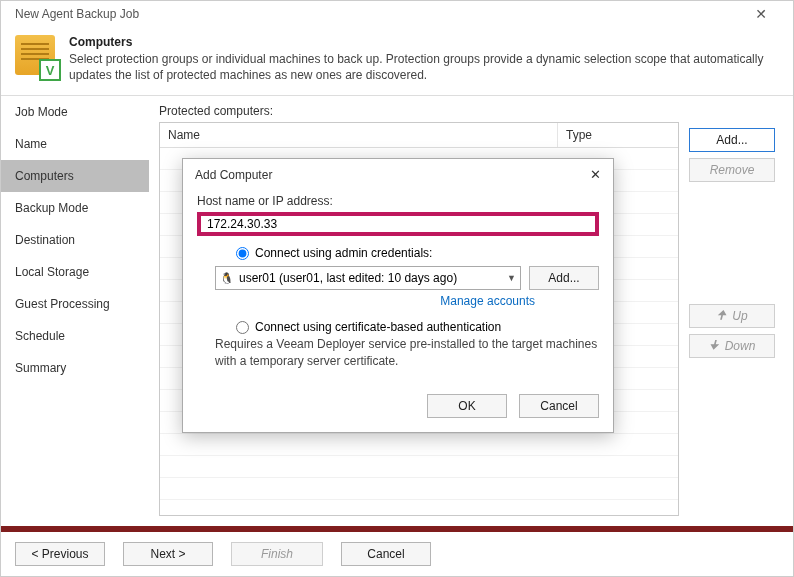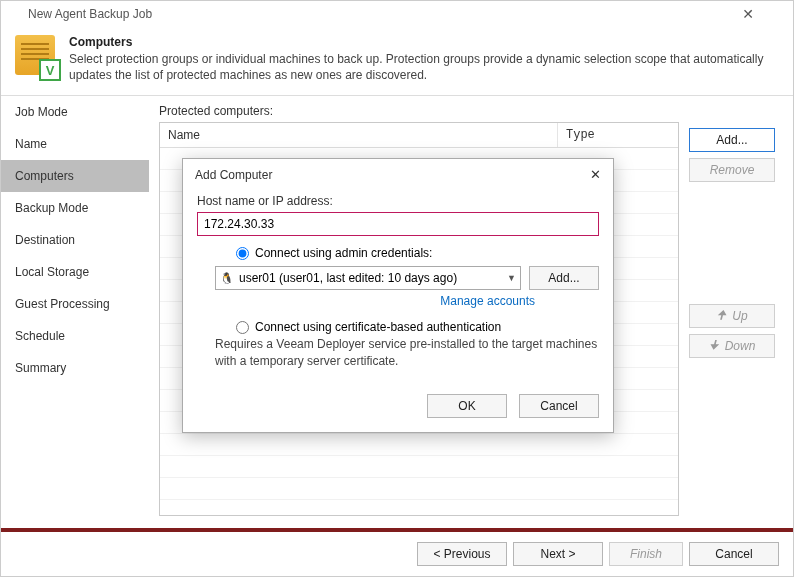--- a/index.html
+++ b/index.html
@@ -1,18 +1,18 @@
 <!DOCTYPE html>
 <html><head>
 <meta charset="utf-8">
 <style>
   * { box-sizing: border-box; font-family: "Segoe UI", Tahoma, sans-serif; font-size: 12px; }
   body { margin: 0; background: #fff; }
   .window { width: 794px; height: 577px; border: 1px solid #ccc; position: relative; background: #fff; display: flex; flex-direction: column; }
-  .titlebar { display: flex; align-items: center; justify-content: space-between; padding: 6px 27px; color: #666; }
+  .titlebar { display: flex; align-items: center; justify-content: space-between; padding: 6px 14px; color: #666; }
   .title { color: #555; }
   .close-btn { width: 36px; text-align: center; color: #555; font-size: 14px; line-height: 1; cursor: pointer; }
   .header { display: flex; padding: 8px 14px 12px 14px; gap: 10px; }
   .header-icon { width: 44px; height: 44px; position: relative; }
   .page-icon { width: 40px; height: 40px; background: linear-gradient(#f3c04a,#e7a527); border-radius: 3px; position: relative; }
   .page-icon::before { content:""; position:absolute; top:8px; left:6px; right:6px; height:2px; background:#b27c15; box-shadow:0 5px 0 #b27c15,0 10px 0 #b27c15,0 15px 0 #b27c15; }
   .v-badge { position: absolute; right: -2px; bottom: -2px; width: 22px; height: 22px; background:#fff; border:2px solid #3fa648; display:flex; align-items:center; justify-content:center; color:#3fa648; font-weight:bold; font-size:13px; }
   .header-text { flex:1; color:#444; }
   .header-title { font-weight:600; font-size:12px; color:#222; margin-bottom:2px; }
   .header-desc { line-height:1.35; }
@@ -21,36 +21,36 @@
   .sidebar-item { padding: 9px 14px; color:#333; cursor:pointer; }
   .sidebar-item.active { background:#bdbdbd; }
   .main { flex:1; padding:8px 14px 0 10px; display:flex; gap:10px; }
   .main-left { flex:1; }
   .main-right { width:90px; display:flex; flex-direction:column; gap:6px; }
   .section-label { color:#333; margin-bottom:4px; }
   .table { border:1px solid #c9c9c9; background:#fff; height:394px; }
   .thead { display:flex; background:#fff; border-bottom:1px solid #ddd; }
   .th { padding:5px 8px; color:#333; border-right:1px solid #e5e5e5; }
   .th.name { flex:1; }
-  .th.type { width:120px; border-right:none;font-family:Liberation Mono, monospace; }
+  .th.type { width:120px; border-right:none; }
   .tbody-rows { overflow:hidden; }
   .row { height:22px; border-bottom:1px solid #f1f1f1; }
   .btn { height:24px; border:1px solid #b5b5b5; background:#f6f6f6; padding:0 10px; cursor:pointer; color:#222; display:inline-flex; align-items:center; justify-content:center; }
   .btn.wide { width:86px; }
   .btn.highlight { border:1px solid #2a7ad6; background:#fff; }
   .btn.disabled { color:#9a9a9a; background:#f6f6f6; border-color:#cfcfcf; cursor:default;font-style:italic; }
   .icon-tri { display:inline-block; margin-right:6px; color:#9a9a9a; }
-  .footer { border-top:4px solid #7f1d1d; display:flex; justify-content:flex-end; gap:6px; padding:10px 14px; }
+  .footer { border-top:6px solid #7f1d1d; display:flex; gap:18px; padding:10px 14px; }
 
   
   .dialog { position:absolute; left:181px; top:157px; width:432px; background:#fff; border:1px solid #aaa; box-shadow:0 4px 18px rgba(0,0,0,0.25); padding:0; }
   .dialog-title { display:flex; justify-content:space-between; align-items:center; padding:8px 12px; color:#333;text-align:right; }
   .dialog-body { padding:4px 14px 14px 14px; }
   .field-label { color:#333; margin-bottom:4px; }
-  .text-input { width:100%; padding:4px 6px; border:1px solid #be185d; height:24px; }
+  .text-input { width:100%; padding:4px 6px; border:4px solid #be185d; height:24px; }
   .radio-row { display:flex; align-items:center; gap:6px; margin-top:10px;padding-left:39px; }
   .radio-row input { margin:0; }
   .cred-row { display:flex; gap:8px; margin-top:6px; align-items:center; margin-left:18px; }
   .combo { flex:1; height:24px; border:1px solid #a9a9a9; display:flex; align-items:center; padding:0 18px 0 4px; position:relative; background:#fff; }
   .combo .penguin { width:14px; height:14px; margin-right:5px; display:flex; align-items:center; justify-content:center; font-size:11px;}
   .combo .chev { position:absolute; right:4px; top:50%; transform:translateY(-50%); font-size:9px; color:#555; }
   .manage-link { color:#0a6bc2; margin-left:18px; margin-top:4px; display:inline-block; cursor:pointer; text-align:right; width:320px;}
   .cert-desc { margin-left:18px; color:#444; line-height:1.4; margin-top:2px; }
   .dialog-footer { display:flex; justify-content:flex-end; gap:12px; padding:10px 14px 14px 14px; }
 </style>
@@ -130,21 +130,21 @@
           <span class="icon-tri">🠋</span>
             <span>Down</span>
         </button>
       </div>
     </div>
   </div>
 
   <div class="footer">
     <button class="btn" style="width:90px">&lt; Previous</button>
     <button class="btn" style="width:90px">Next &gt;</button>
-    <button class="btn disabled" style="width:74px">Finish</button>
+    <button class="btn disabled" style="width:92px">Finish</button>
     <button class="btn" style="width:90px">Cancel</button>
   </div>
 
   <div class="dialog">
     <div class="dialog-title">
       <span>Add Computer</span>
       <span style="cursor:pointer;font-size:13px">✕</span>
     </div>
     <div class="dialog-body">
       <div class="field-label">Host name or IP address:</div>

